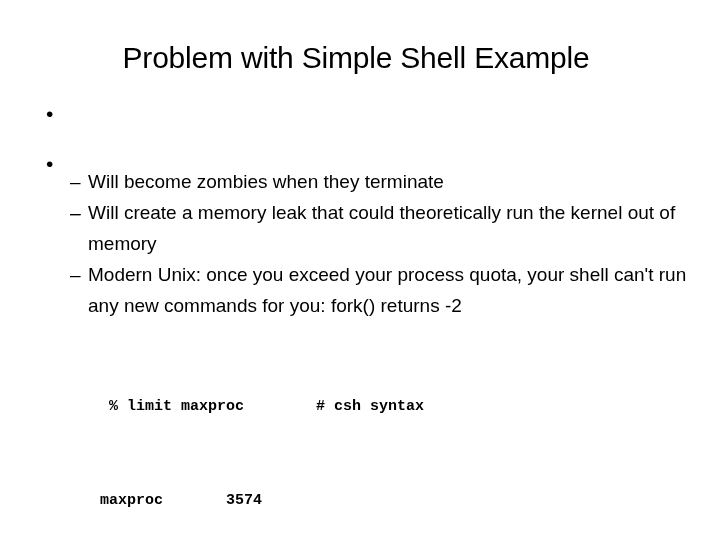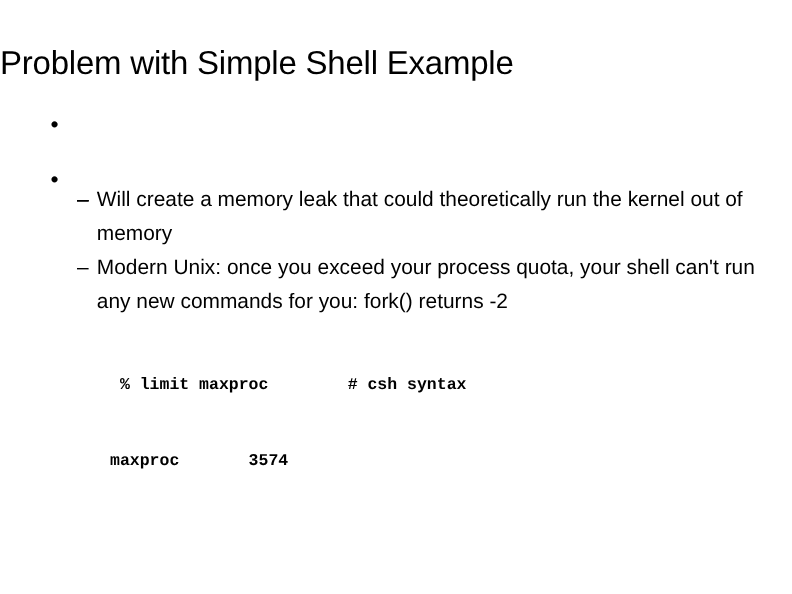--- a/index.html
+++ b/index.html
@@ -14,20 +14,21 @@
     background: #ffffff;
     color: #000000;
     font-family: "Liberation Sans", sans-serif;
     overflow: hidden;
   }
   .slide-title {
     position: absolute;
     top: 40px;
     left: 0;
     width: 712px;
+    text-align: center;
     font-size: 30px;
     line-height: 36px;
     font-weight: normal;
     letter-spacing: -0.2px;
     color: #000000;
     white-space: nowrap;
   }
 
   .body {
     position: absolute;
@@ -78,21 +79,21 @@
   
   .code-block {
     margin: 3px 0 0 100px;
     font-family: "Liberation Mono", "DejaVu Sans Mono", monospace;
     font-size: 15px;
     font-weight: bold;
     line-height: 23px;
     color: #000000;
     white-space: pre;
   }
-  .code-line { white-space: pre; }
+  .code-line { white-space: pre; margin-top: 25px; }
 </style>
 </head>
 <body>
 
 <div class="slide">
 
   <div class="slide-title">Problem with Simple Shell Example</div>
 
   <div class="body">
 
@@ -105,20 +106,21 @@
     <div class="l1">
       <span class="marker">•</span>
     </div>
 
     <div class="gap-2"></div>
 
     <div class="l2-list">
 
       <div class="l2">
         <span class="marker">–</span>
+        <span>Will become zombies when they terminate</span>
       </div>
 
       <div class="l2">
         <span class="marker">–</span>
       </div>
 
       <div class="l2">
         <span class="marker">–</span>
         <span>Will create a memory leak that could theoretically run the kernel out of memory</span>
       </div>

